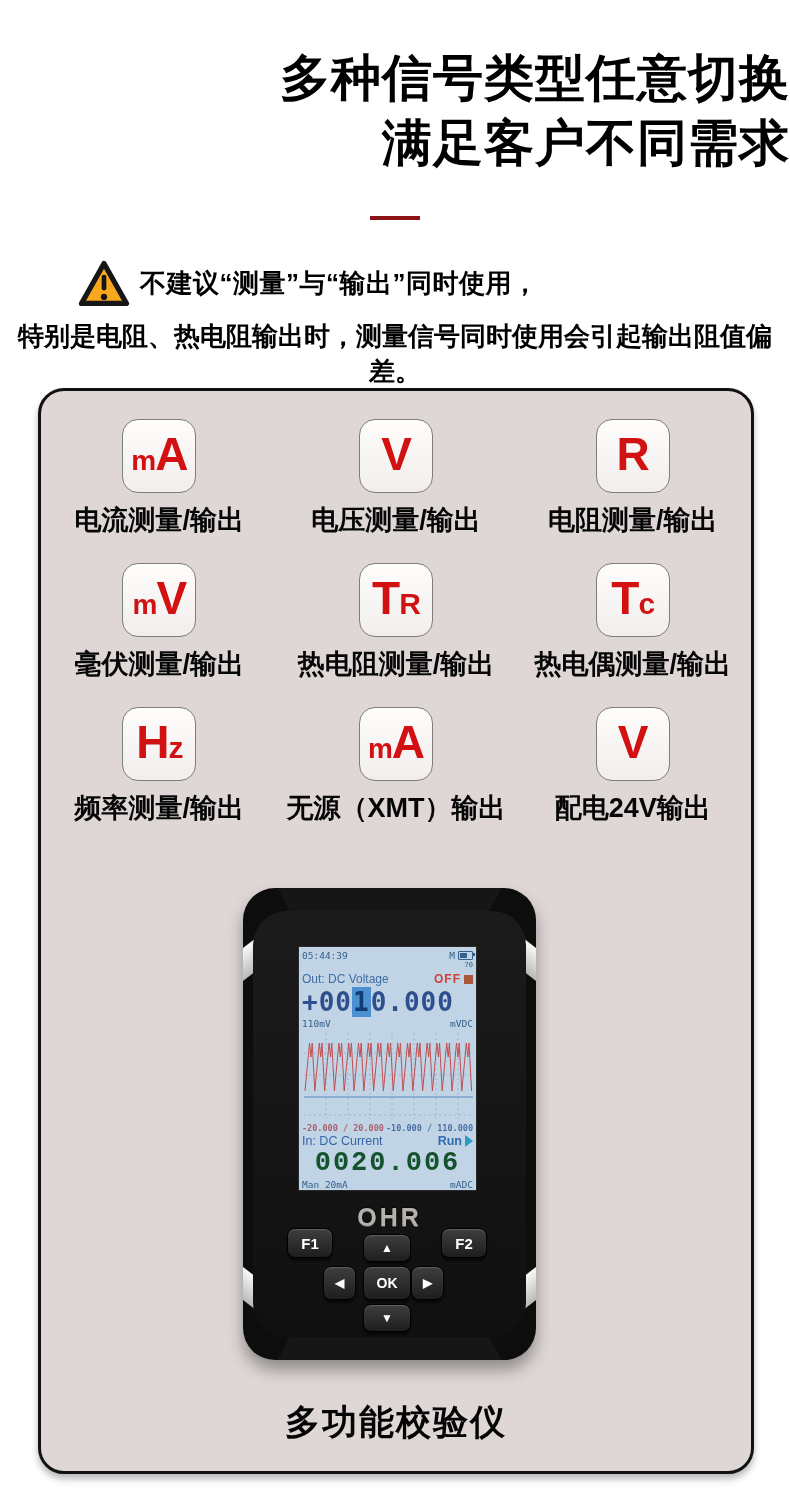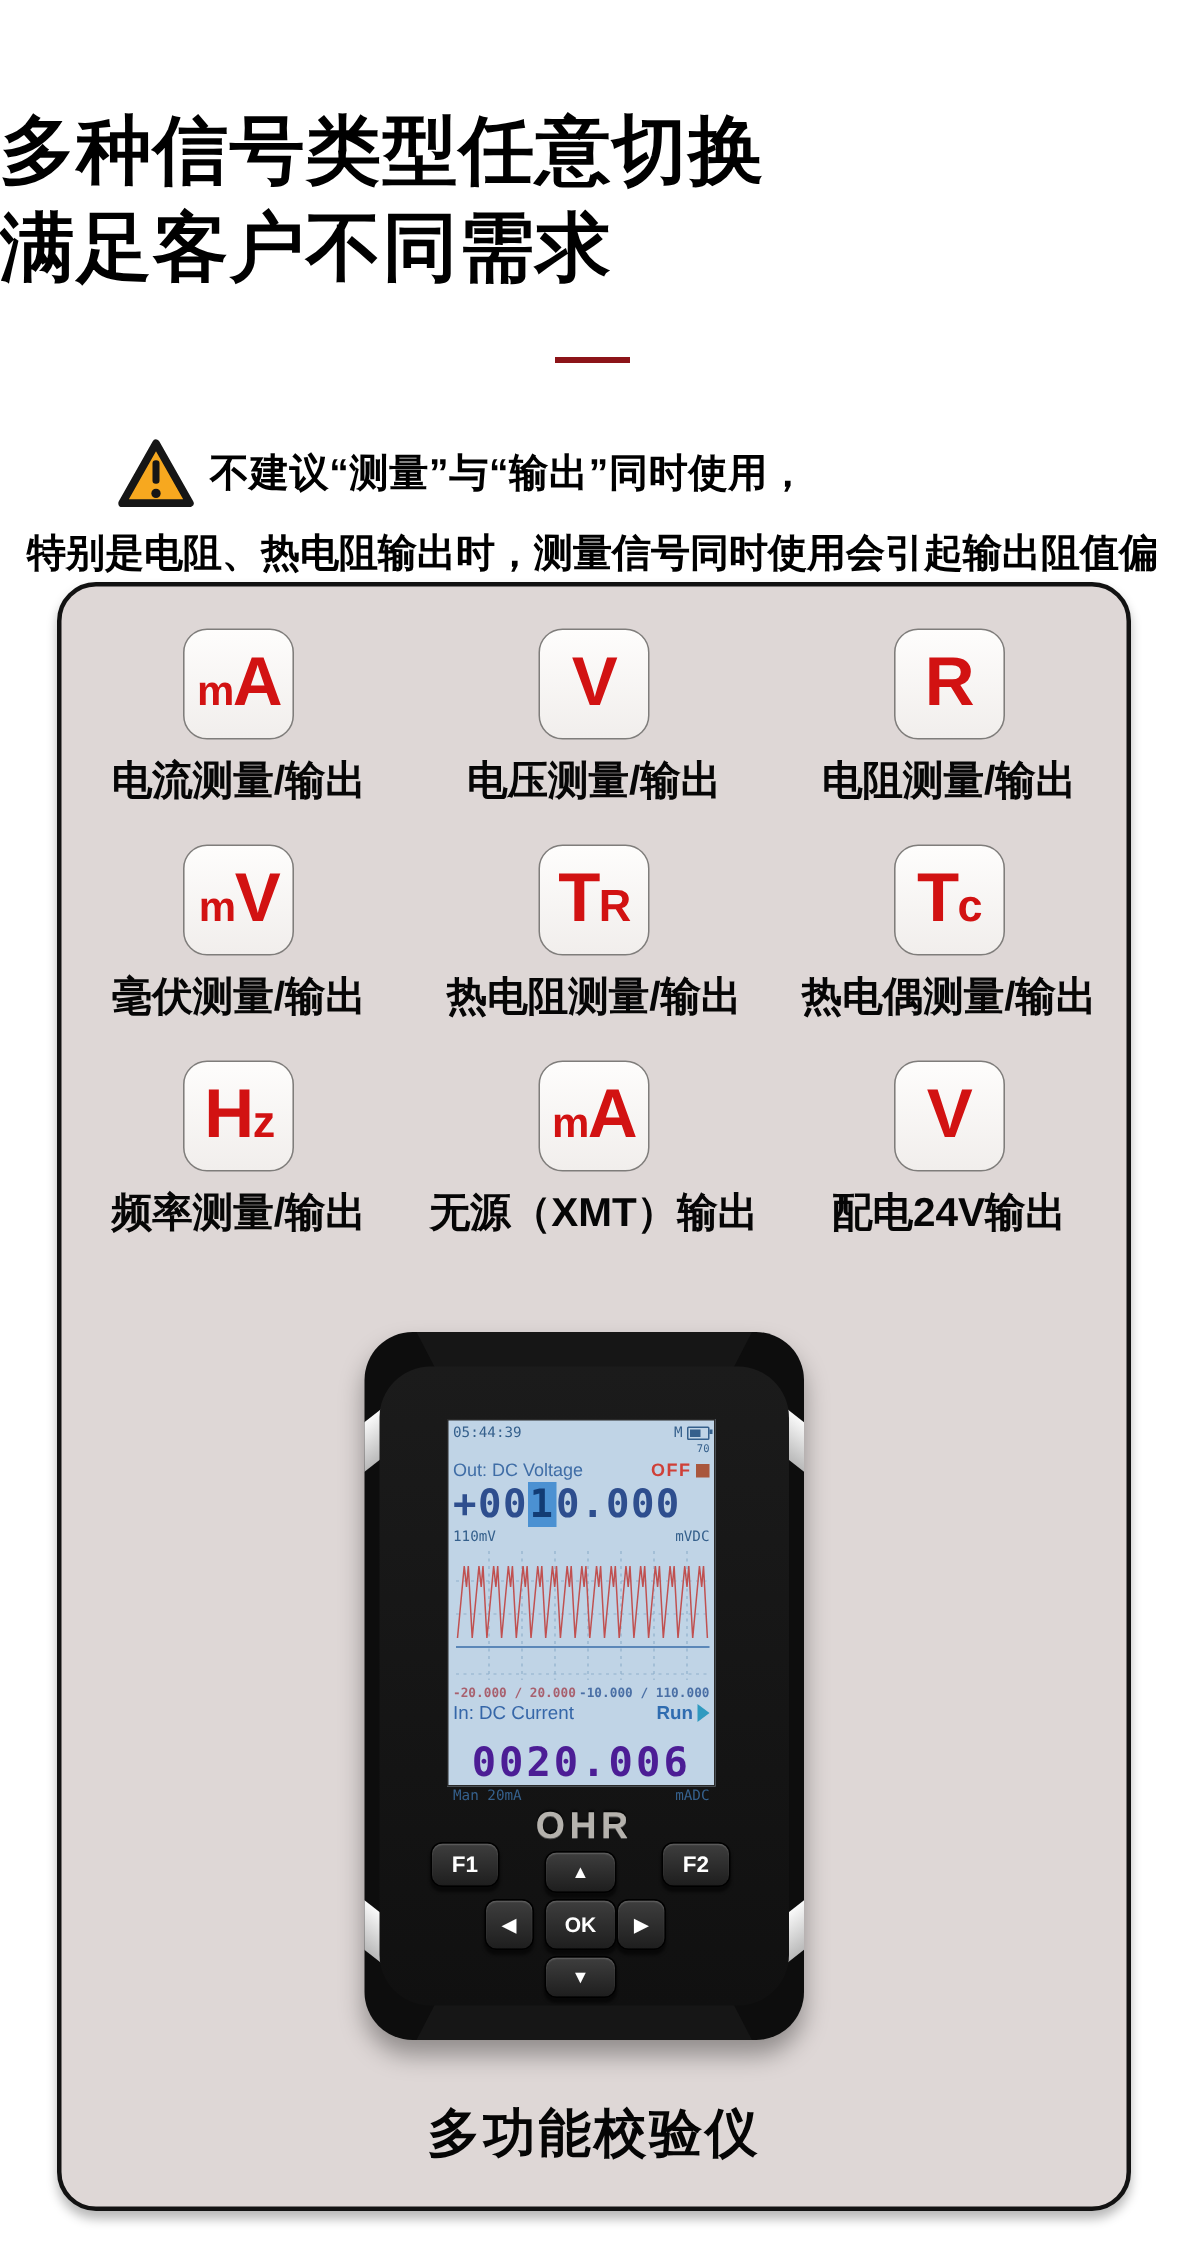--- a/index.html
+++ b/index.html
@@ -1,26 +1,26 @@
 <!DOCTYPE html>
 <html><head>
 <meta charset="utf-8">
 <style>
   html,body{margin:0;padding:0;background:#fff;}
   .page{position:relative;width:790px;height:1506px;background:#ffffff;overflow:hidden;
         font-family:"Liberation Sans",sans-serif;color:#000;}
 
   
-  .title{margin-top:68px;text-align:left;font-weight:900;font-size:50px;line-height:1.3;
+  .title{margin-top:46px;text-align:right;font-weight:900;font-size:50px;line-height:1.3;
          color:#000;letter-spacing:1px;}
   .title div{white-space:nowrap;}
   .divider{width:50px;height:4px;background:#8c1418;margin:40px auto 0 auto;}
 
   
-  .warning{margin-top:50px;}
+  .warning{margin-top:40px;}
   .warn-row1{display:flex;align-items:center;padding-left:78px;}
   .warn-icon{width:52px;height:47px;flex:0 0 auto;margin-right:10px;}
   .warn-text1{font-size:26px;font-weight:700;letter-spacing:0.5px;}
   .warn-text2{margin-top:12px;text-align:center;font-size:26px;font-weight:700;letter-spacing:0;}
 
   
   .panel{position:absolute;left:38px;top:388px;width:716px;height:1086px;
          background:#ded7d6;border:3px solid #121212;border-radius:26px;
          box-shadow:0 5px 7px rgba(0,0,0,.28);box-sizing:border-box;}
   .grid-row{position:absolute;left:0;width:100%;display:flex;}
@@ -79,22 +79,22 @@
           white-space:nowrap;}
   .scale-red{color:#a8606e;}
   .scale-blue{color:#4a6fa5;}
   .in-row{margin-top:1px;display:flex;justify-content:space-between;align-items:center;
           font-family:"Liberation Sans",sans-serif;}
   .in-label{font-size:12.5px;color:#3566a8;}
   .run-wrap{display:flex;align-items:center;gap:3px;}
   .run-text{font-size:12.5px;font-weight:700;color:#2f6cb0;}
   .run-tri{width:0;height:0;border-left:8px solid #2f9ac0;border-top:6px solid transparent;
            border-bottom:6px solid transparent;}
-  .big-digits{text-align:center;font-size:27px;font-weight:700;color:#4c1d95;letter-spacing:2px;
-              margin-top:11px;white-space:nowrap;}
+  .big-digits{text-align:center;font-size:27px;font-weight:700;color:#14532d;letter-spacing:2px;
+              margin-top:0;white-space:nowrap;font-family:Liberation Mono, monospace;}
   .s-bottom{margin-top:1px;}
 
   
   .logo{position:absolute;left:0;width:100%;top:315px;text-align:center;
         font-size:25px;font-weight:900;letter-spacing:3px;color:#b5b2ad;
         text-shadow:0 1px 0 rgba(255,255,255,.25),0 -1px 1px rgba(0,0,0,.7);}
   .btn{position:absolute;background:linear-gradient(180deg,#3e3e3e,#1e1e1e);
        border:1px solid #000;border-radius:8px;color:#fff;display:flex;align-items:center;
        justify-content:center;font-weight:700;
        box-shadow:0 3px 2px rgba(0,0,0,.55), inset 0 1px 1px rgba(255,255,255,.18);

